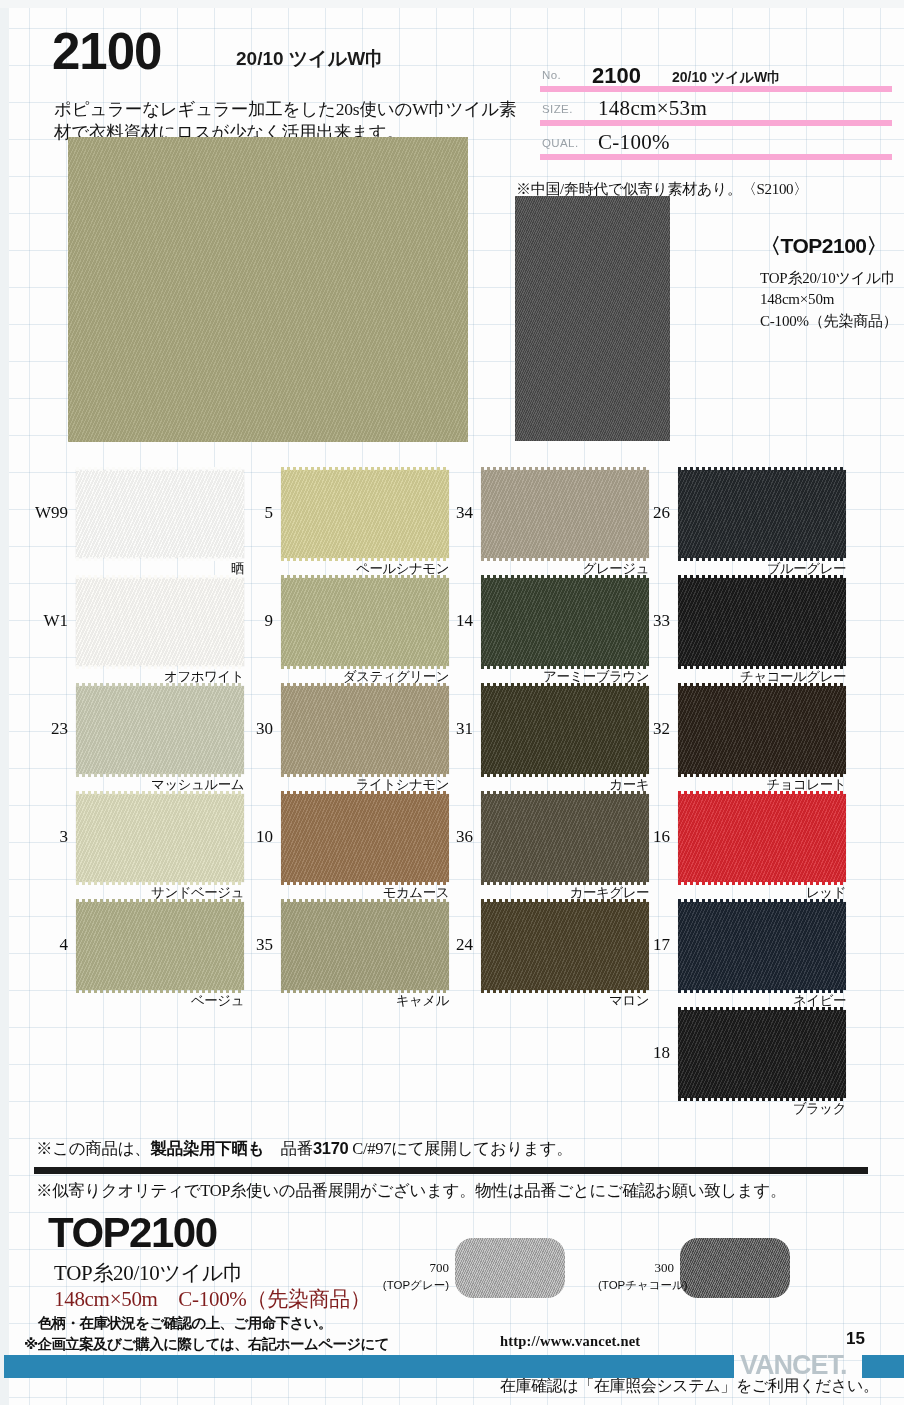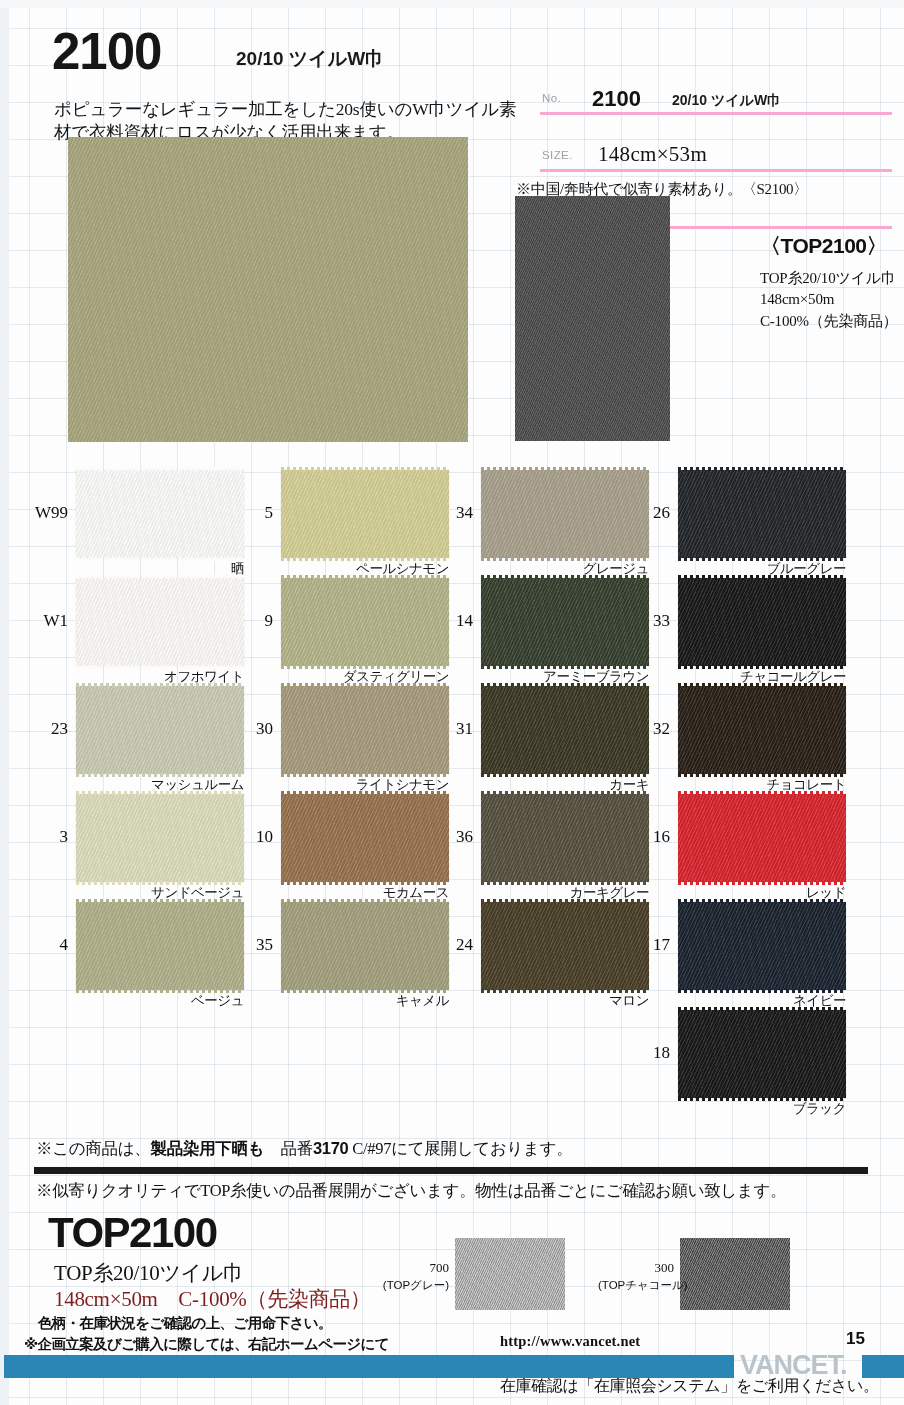--- a/index.html
+++ b/index.html
@@ -38,21 +38,21 @@
     font-weight:bold; font-size:19px; color:#1b1b1b;
   }
   #hdr-desc {
     position:absolute; left:54px; top:98px; width:470px;
     font-size:17.5px; line-height:1.32; color:#141414;
     letter-spacing:-0.2px;
   }
 
   
   #spec { position:absolute; left:540px; top:58px; width:352px; }
-  .spec-row { position:relative; height:34px; border-bottom:3px solid #f9a8d4;margin-top:23px; }
+  .spec-row { position:relative; height:34px; border-bottom:6px solid #f9a8d4; }
   .spec-label {
     position:absolute; left:2px; top:11px;
     font-family:"Liberation Sans","DejaVu Sans",sans-serif;
     font-size:11.5px; color:#9aa1a7; letter-spacing:0.4px;
   }
   .spec-val-big {
     position:absolute; left:52px; top:5px;
     font-family:"Liberation Sans","DejaVu Sans",sans-serif;
     font-weight:bold; font-size:22px; color:#121212;
   }
@@ -155,21 +155,21 @@
     font-size:21px; color:#7f1d1d; letter-spacing:-0.3px;
   }
 
   #foot-note {
     position:absolute; left:24px; top:1313px;
     font-family:"Liberation Sans","DejaVu Sans",sans-serif;
     font-weight:bold; font-size:14.5px; line-height:1.45; color:#121212;
     letter-spacing:-0.6px;
   }
 
-  .foot-swatch { position:absolute; height:72px; width:110px; }
+  .foot-swatch { position:absolute; height:60px; width:110px;border-radius:18px; }
   .foot-swatch .fs-num {
     position:absolute; left:-50px; top:22px; width:44px; text-align:right;
     font-size:13px; color:#111;
   }
   .foot-swatch .fs-nm {
     position:absolute; left:-82px; top:40px; width:76px; text-align:right;
     font-size:11.5px; color:#111; white-space:nowrap;
     font-family:"Liberation Sans","DejaVu Sans",sans-serif;
   }
 

